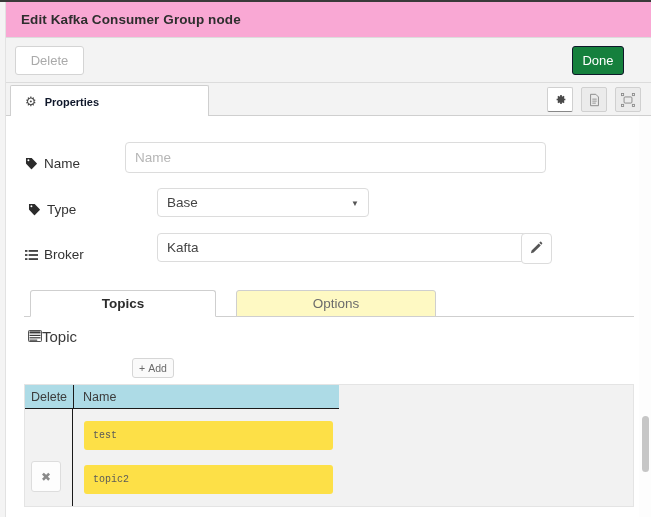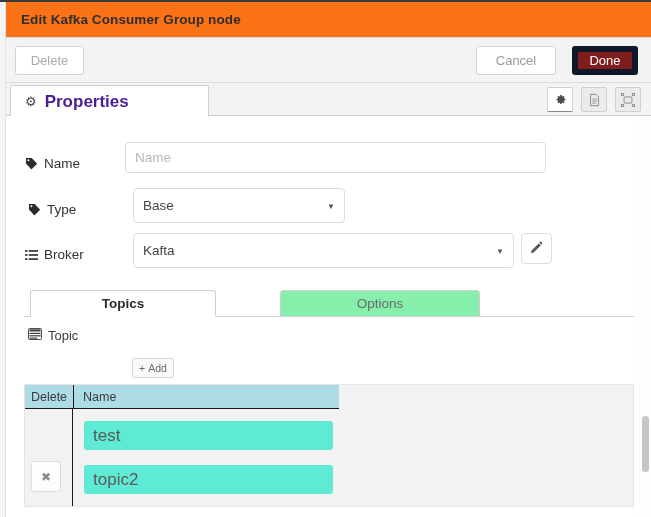--- a/index.html
+++ b/index.html
@@ -36,21 +36,21 @@
     width: 12px; height: 517px;
     background: #ffffff;
     border-left: 1px solid #dedede;
   }
 
   
   .titlebar {
     position: absolute;
     left: 6px; top: 0;
     width: 645px; height: 36px;
-    background: #f97316;
+    background: #f9a8d4;
     border-bottom: 1px solid #dcdcdc;
     display: flex;
     align-items: center;
     padding-left: 15px;
   }
   .titlebar .title {
     font-size: 13.5px;
     font-weight: bold;
     color: #2e2e2e;
     letter-spacing: 0.1px;
@@ -82,23 +82,23 @@
     left: 9px; top: 8px;
     width: 69px; height: 29px;
   }
   .btn-cancel {
     left: 470px; top: 8px;
     width: 80px; height: 29px;
     color: #9a9a9a;
   }
   .btn-done {
     left: 566px; top: 8px;
-    width: 66px; height: 29px;
-    background: #7f1d1d;
-    border: 6px solid #0f172a;
+    width: 52px; height: 29px;
+    background: #15803d;
+    border: 1px solid #0f172a;
     color: #ffffff;
   }
 
   
   .tabstrip {
     position: absolute;
     left: 6px; top: 81px;
     width: 645px; height: 33px;
     background: #f3f3f3;
     border-bottom: 1px solid #cfcfcf;
@@ -111,23 +111,23 @@
     border: 1px solid #cfcfcf;
     border-bottom: none;
     display: flex;
     align-items: center;
     padding-left: 14px;
     gap: 8px;
     cursor: pointer;
     border-radius: 2px 2px 0 0;
   }
   .tab-properties .lbl {
-    font-size: 17px;
+    font-size: 11px;
     font-weight: bold;
-    color: #4c1d95;
+    color: #0f172a;
   }
   .gear-glyph { font-size: 13px; color: #4a4a4a; line-height: 1; }
 
   .icon-btn {
     position: absolute;
     top: 4px;
     width: 26px; height: 25px;
     border: 1px solid #d0d0d0;
     background: #ebebeb;
     display: flex;
@@ -174,30 +174,31 @@
     font-size: 13.5px;
     color: #444;
     outline: none;
   }
   .txtinput::placeholder { color: #b6b6b6; }
 
   .inp-name { left: 119px; top: 26px; width: 421px; }
 
   .selbox {
     position: absolute;
-    height: 35px;
+    height: 29px;
     border: 1px solid #dcdcdc;
     border-radius: 4px;
     background: #ffffff;
     display: flex;
     align-items: center;
     padding: 0 9px;
     font-size: 13.5px;
     color: #444;
     cursor: pointer;
+    margin-left: 24px;
   }
   .selbox .caret {
     position: absolute; right: 9px; top: 50%;
     transform: translateY(-50%);
     font-size: 8px; color: #555;
   }
   .sel-type   { left: 127px; top: 72px;  width: 212px; }
   .sel-broker { left: 127px; top: 117px; width: 381px; text-align: right; }
 
   .pencil-btn {
@@ -229,30 +230,29 @@
   }
   .itab-topics {
     left: 6px; width: 186px;
     background: #ffffff;
     border-bottom: 1px solid #ffffff;
     font-weight: bold;
     color: #2c2c2c;
   }
   .itab-options {
     left: 212px; width: 200px;
-    background: #86efac;
+    background: #fef9c3;
     color: #6c6c6c;
-    margin-left: 44px;
   }
 
   .topic-label {
     position: absolute;
     left: 22px; top: 212px;
-    display: flex; align-items: center; gap: 6px;
-    font-size: 13px; color: #3a3a3a;
+    display: flex; align-items: center; 
+    font-size: 15px; color: #3a3a3a;
   }
 
   .add-btn {
     position: absolute;
     left: 126px; top: 242px;
     width: 42px; height: 20px;
     border: 1px solid #d6d6d6;
     border-radius: 3px;
     background: #fafafa;
     display: flex; align-items: center; justify-content: center;
@@ -290,26 +290,26 @@
     position: absolute;
     left: 47px; top: 24px;
     width: 1px; height: 98px;
     background: #1a1a1a;
   }
 
   .cell-input {
     position: absolute;
     left: 59px;
     width: 249px; height: 29px;
-    background: #5eead4;
+    background: #fde047;
     border: none;
     border-radius: 3px;
     padding: 0 9px;
-    font-family: Liberation Sans, sans-serif;
-    font-size: 17px;
+    font-family: Liberation Mono, monospace;
+    font-size: 10px;
     color: #5a5a5a;
     outline: none;
   }
   .cell-input.r1 { top: 36px; }
   .cell-input.r2 { top: 80px; }
 
   .row-del-btn {
     position: absolute;
     left: 6px; top: 76px;
     width: 30px; height: 31px;
@@ -344,21 +344,20 @@
 
   <div class="left-gutter"></div>
   <div class="right-gutter"></div>
 
   <div class="titlebar">
     <span class="title">Edit Kafka Consumer Group node</span>
   </div>
 
   <div class="toolbar">
     <div class="btn btn-delete">Delete</div>
-    <div class="btn btn-cancel">Cancel</div>
     <div class="btn btn-done">Done</div>
   </div>
 
   <div class="tabstrip">
     <div class="tab-properties">
       <span class="gear-glyph">⚙</span>
       <span class="lbl">Properties</span>
     </div>
 
     <div class="icon-btn ib1 active">

